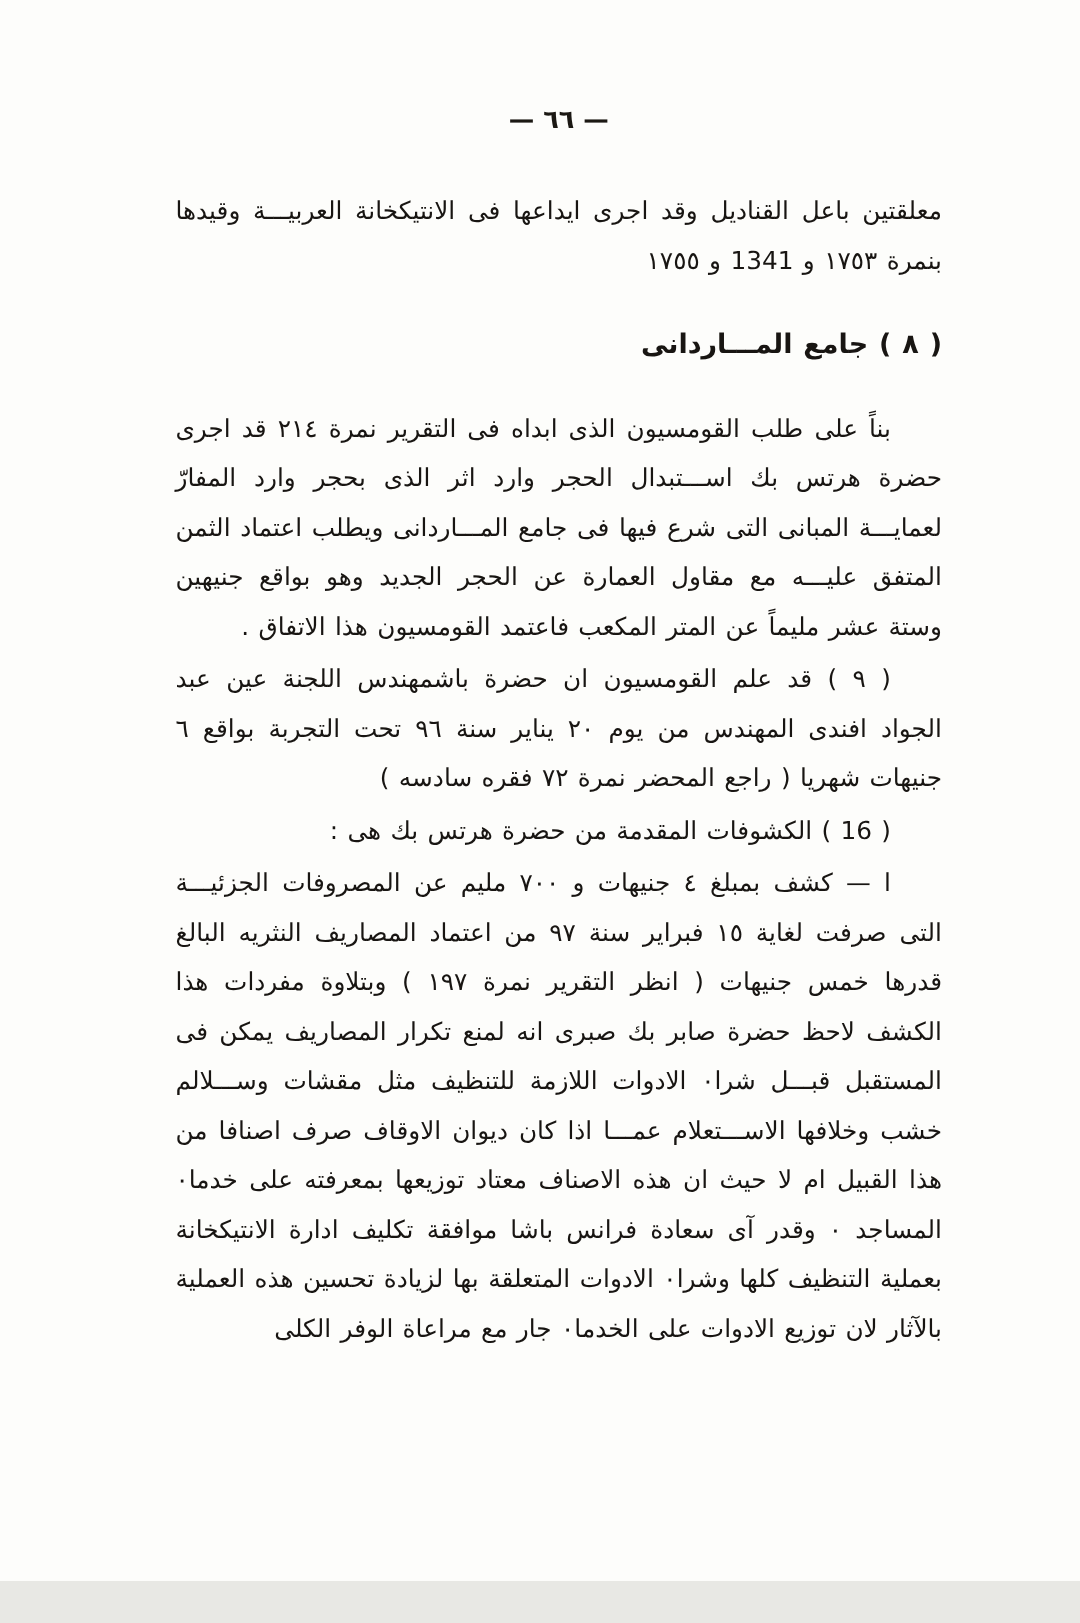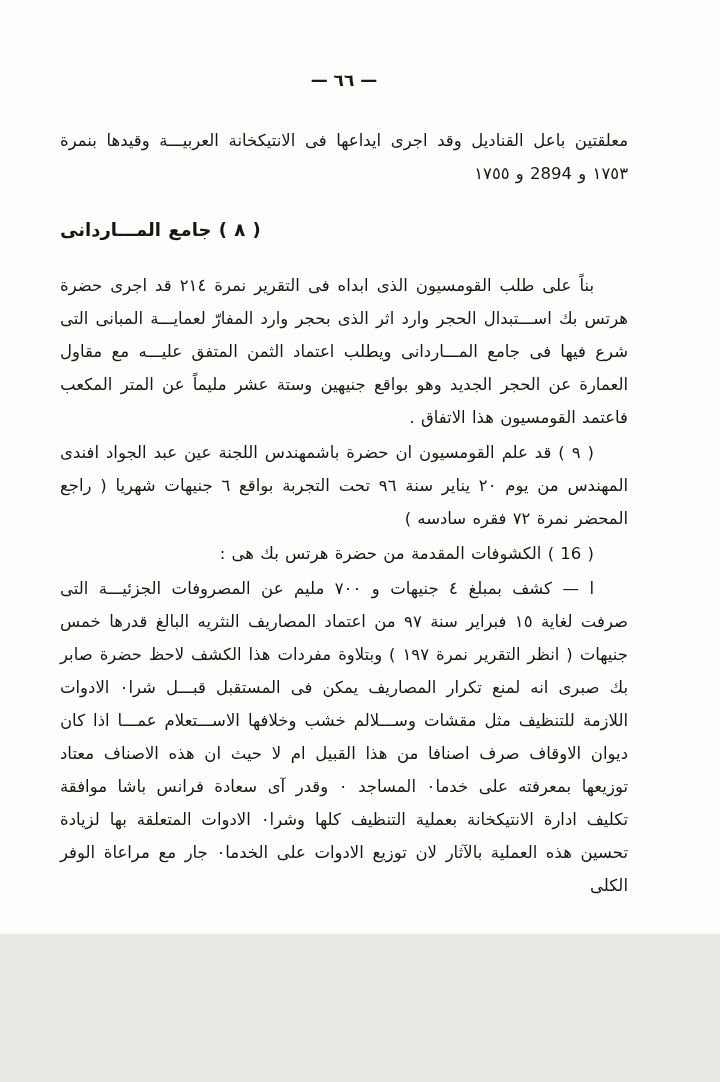--- a/index.html
+++ b/index.html
@@ -3,25 +3,25 @@
   <meta charset="utf-8">
   <style>
     html, body {
       margin: 0;
       padding: 0;
       background: #e8e8e4;
     }
     .scan-page {
       position: relative;
       width: 720px;
-      height: 934px;
+      height: 1054px;
       margin: 0 auto;
       background: #fdfdfb;
       box-sizing: border-box;
-      padding: 70px 92px 60px 60px;
+      padding: 70px 92px 60px 117px;
       direction: rtl;
       font-family: "DejaVu Sans", sans-serif;
       color: #181512;
       overflow: hidden;
     }
     .page-number {
       text-align: center;
       font-size: 17px;
       font-weight: bold;
       letter-spacing: 2px;
@@ -36,40 +36,40 @@
       text-justify: inter-word;
       word-spacing: 1px;
     }
     .para {
       margin: 0 0 2px 0;
     }
     .para.indent {
       text-indent: 34px;
     }
     .section-heading {
-      text-align: left;
+      text-align: right;
       font-size: 18px;
       font-weight: bold;
       margin: 26px 0 24px 0;
       line-height: 1.6;
     }
     .intro {
       margin-bottom: 0;
     }
   </style>
 </head>
 <body>
 
 <div class="scan-page">
 
   <div class="page-number">— ٦٦ —</div>
 
   <div class="body-text">
 
-    <p class="para intro">معلقتين باعل القناديل وقد اجرى ايداعها فى الانتيكخانة العربيـــة وقيدها بنمرة ١٧٥٣ و 2894 و ١٧٥٥</p>
+    <p class="para intro">معلقتين باعل القناديل وقد اجرى ايداعها فى الانتيكخانة العربيـــة وقيدها بنمرة ١٧٥٣ و 1341 و ١٧٥٥</p>
 
     <div class="section-heading">( ٨ ) جامع المـــاردانى</div>
 
     <p class="para indent">بناً على طلب القومسيون الذى ابداه فى التقرير نمرة ٢١٤ قد اجرى حضرة هرتس بك اســـتبدال الحجر وارد اثر الذى بحجر وارد المفارّ لعمايـــة المبانى التى شرع فيها فى جامع المـــاردانى ويطلب اعتماد الثمن المتفق عليـــه مع مقاول العمارة عن الحجر الجديد وهو بواقع جنيهين وستة عشر مليماً عن المتر المكعب فاعتمد القومسيون هذا الاتفاق .</p>
 
     <p class="para indent">( ٩ ) قد علم القومسيون ان حضرة باشمهندس اللجنة عين عبد الجواد افندى المهندس من يوم ٢٠ يناير سنة ٩٦ تحت التجربة بواقع ٦ جنيهات شهريا ( راجع المحضر نمرة ٧٢ فقره سادسه )</p>
 
     <p class="para indent">( 16 ) الكشوفات المقدمة من حضرة هرتس بك هى :</p>
 
     <p class="para indent">ا — كشف بمبلغ ٤ جنيهات و ٧٠٠ مليم عن المصروفات الجزئيـــة التى صرفت لغاية ١٥ فبراير سنة ٩٧ من اعتماد المصاريف النثريه البالغ قدرها خمس جنيهات ( انظر التقرير نمرة ١٩٧ ) وبتلاوة مفردات هذا الكشف لاحظ حضرة صابر بك صبرى انه لمنع تكرار المصاريف يمكن فى المستقبل قبـــل شرا٠ الادوات اللازمة للتنظيف مثل مقشات وســـلالم خشب وخلافها الاســـتعلام عمـــا اذا كان ديوان الاوقاف صرف اصنافا من هذا القبيل ام لا حيث ان هذه الاصناف معتاد توزيعها بمعرفته على خدما٠ المساجد ٠ وقدر آى سعادة فرانس باشا موافقة تكليف ادارة الانتيكخانة بعملية التنظيف كلها وشرا٠ الادوات المتعلقة بها لزيادة تحسين هذه العملية بالآثار لان توزيع الادوات على الخدما٠ جار مع مراعاة الوفر الكلى</p>

